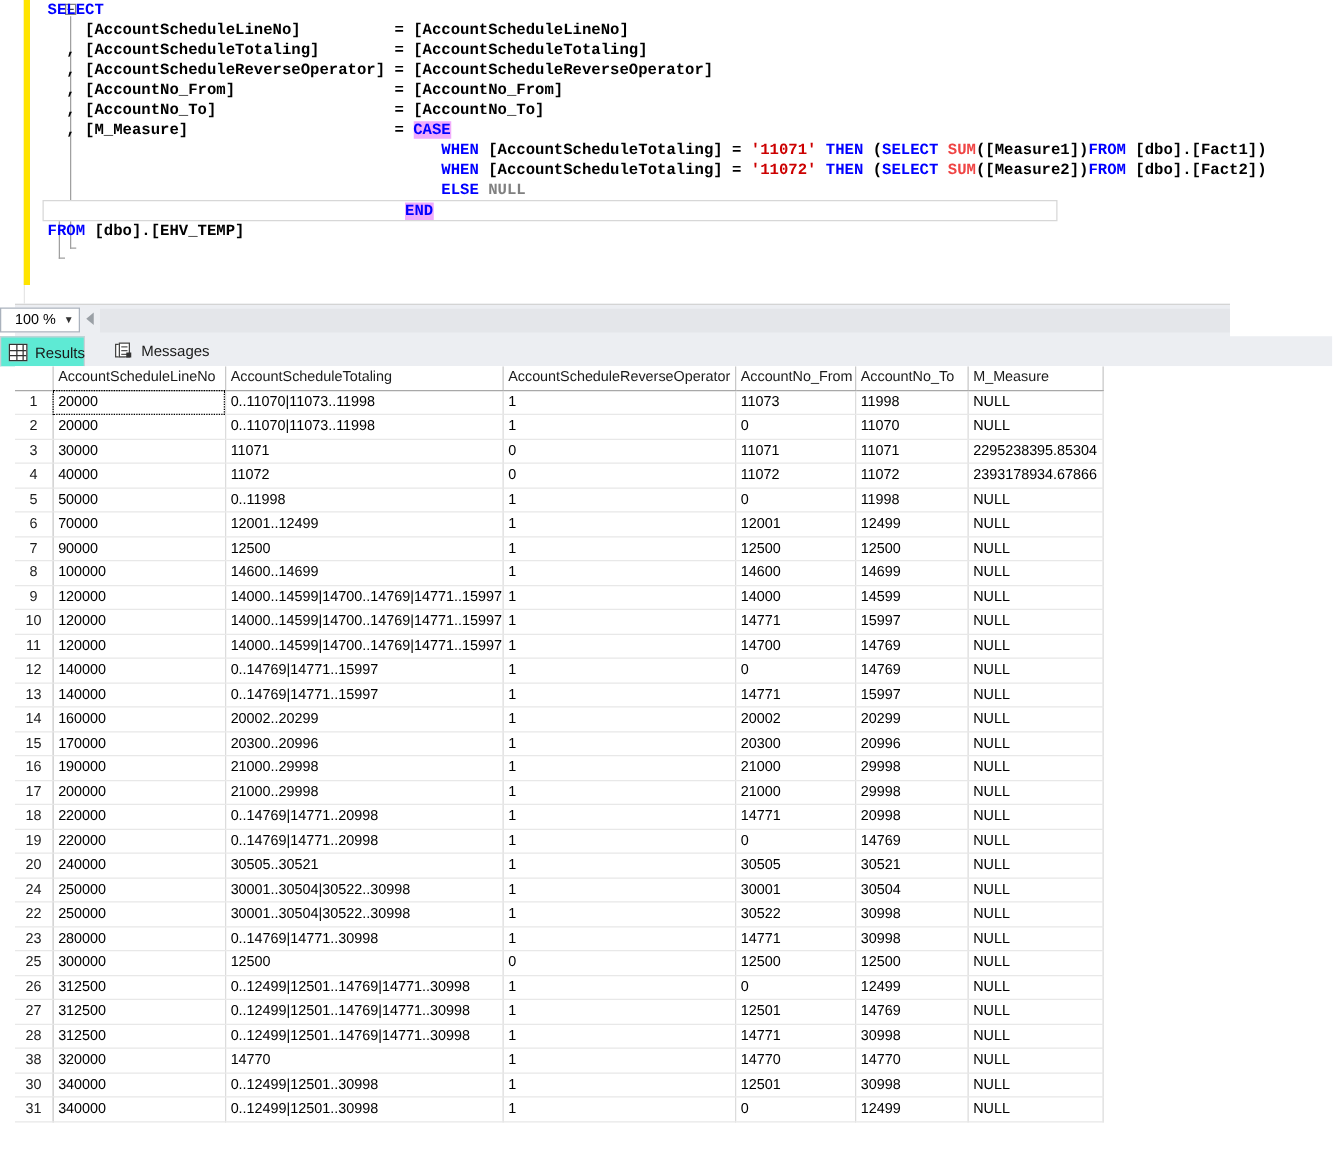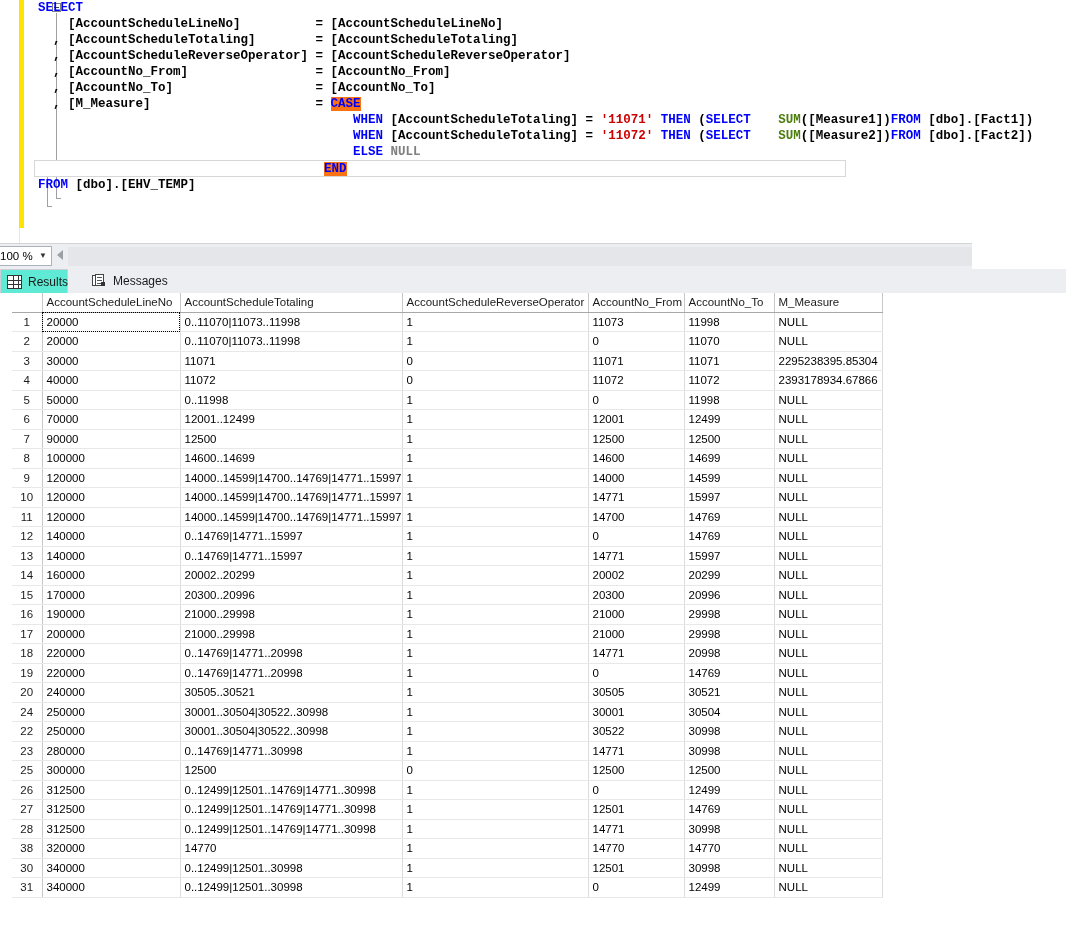--- a/index.html
+++ b/index.html
@@ -109,30 +109,30 @@
   .code-line.current-line {
     border: 1px solid #d7d7d7;
     background: #ffffff;
     box-sizing: border-box;
     height: 17px;
     margin-left: -4px;
     padding-left: 4px;
     width: 812px;
   }
   .k   { color: #0000ff; }          
-  .kcase { color: #0000ff; background: #f97316; }  
-  .fn  { color: #4d7c0f; margin-left: 20px; }          
+  .kcase { color: #0000ff; background: #f0abfc; }  
+  .fn  { color: #ef4444; }          
   .str { color: #cc0000; }          
   .nul { color: #808080; }          
   .pl  { color: #000000; }          
 
   
   .zoom-bar {
     position: absolute;
-    left: 0; top: 243px;
+    left: 12px; top: 243px;
     width: 972px; height: 26px;
     background: #eceef2;
     border-top: 1px solid #d4d4d4;
   }
   .zoom-combo {
     position: absolute;
     left: -12px; top: 2px;
     width: 64px; height: 20px;
     background: #ffffff;
     border: 1px solid #aab2bd;

